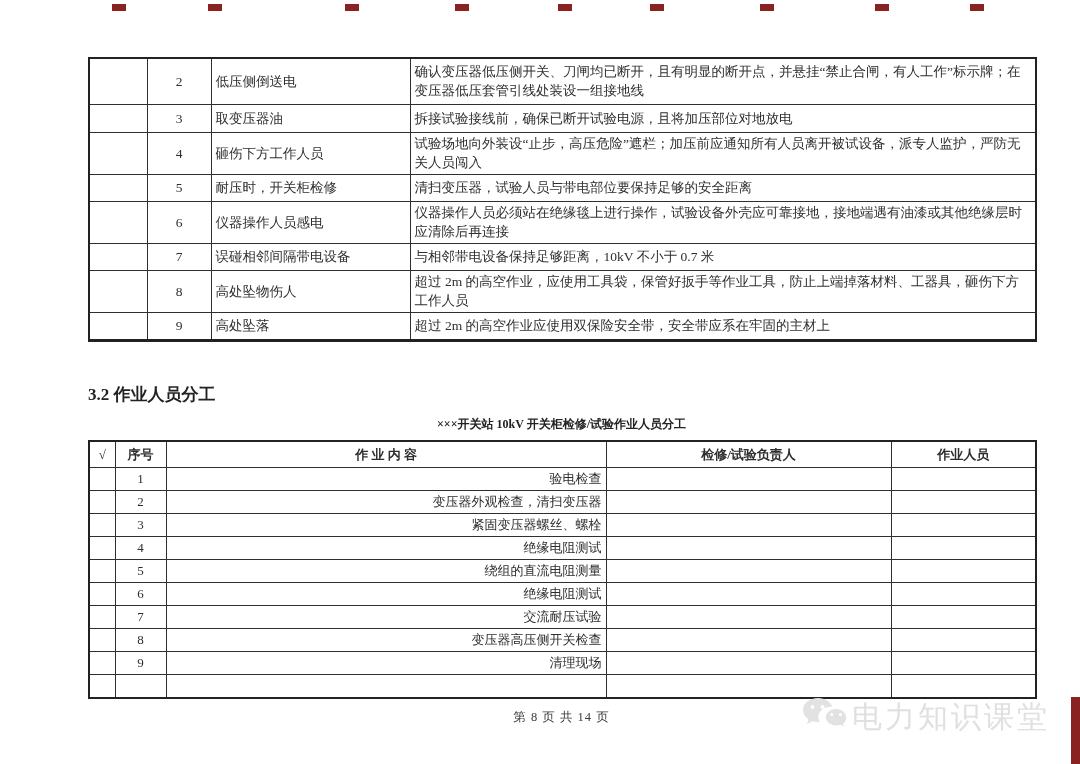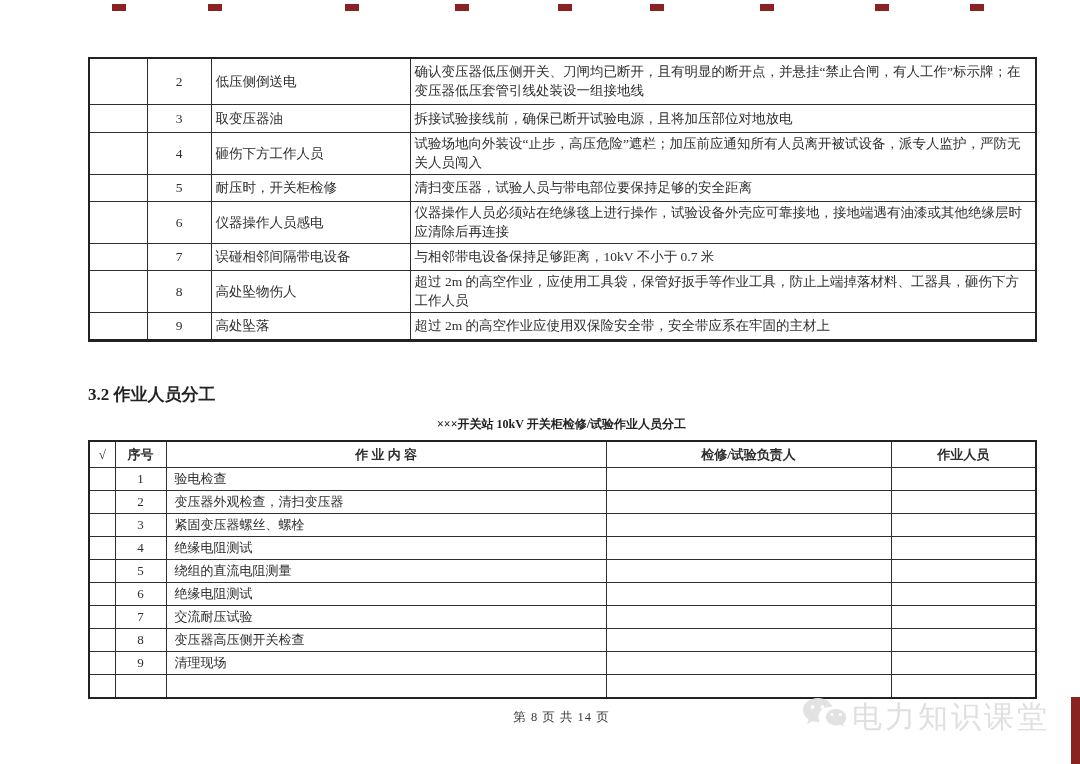--- a/index.html
+++ b/index.html
@@ -26,21 +26,21 @@
 
   
   .table-title{position:absolute;left:88px;top:416px;width:947px;text-align:center;
     font-size:12px;font-weight:bold;color:#222;}
 
   
   .assignment-table{position:absolute;left:88px;top:440px;width:947px;border:2px solid #222;}
   .assignment-table td{font-size:13px;height:20px;line-height:18px;}
   .assignment-table tr.head td{font-weight:bold;text-align:center;height:23px;}
   .assignment-table td.cell-num{text-align:center;}
-  .assignment-table td.cell-content{padding-left:8px;}
+  .assignment-table td.cell-content{padding-left:8px;text-align:right;}
 
   
   .page-footer{position:absolute;left:88px;top:681px;width:947px;text-align:center;
     font-size:12.5px;color:#3a3a3a;letter-spacing:1px;margin-top:28px;}
 
   
   .watermark{position:absolute;right:30px;top:696px;display:flex;align-items:center;gap:4px;}
   .watermark-text{font-size:30px;color:#e0e0e0;letter-spacing:3px;
     font-family:"Liberation Sans","DejaVu Sans",sans-serif;}
 </style>

